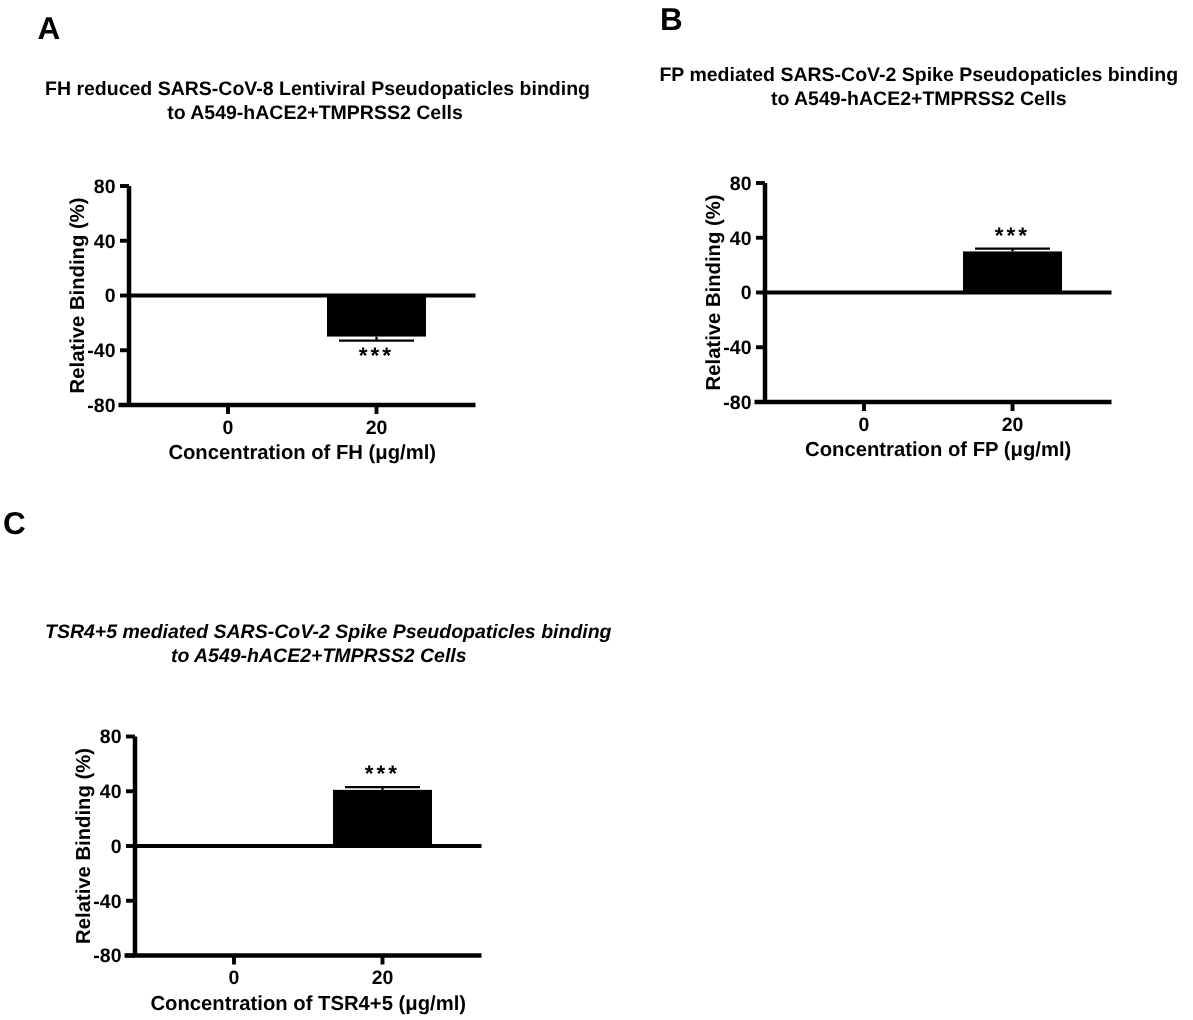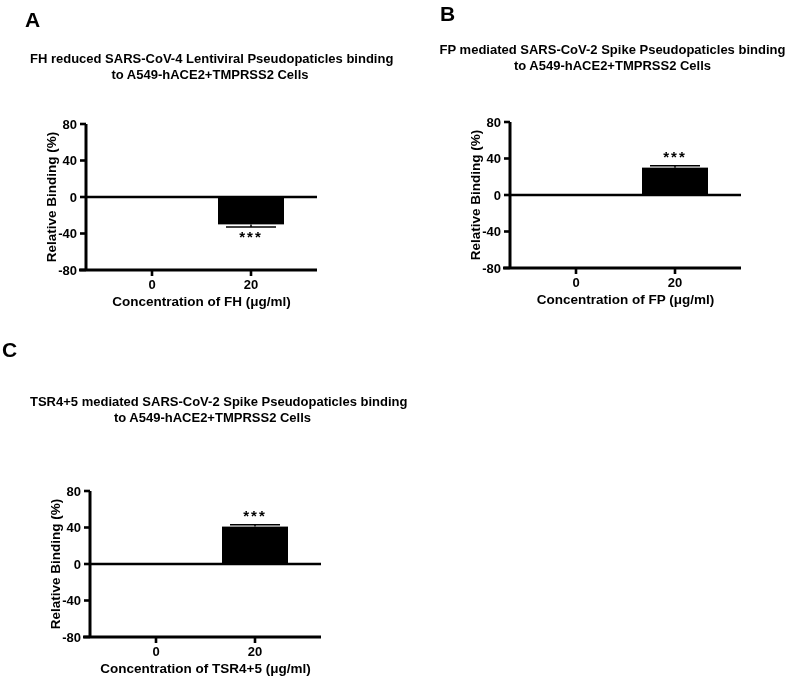--- a/index.html
+++ b/index.html
@@ -34,21 +34,21 @@
   }
 </style>
 </head>
 <body>
 
 <div class="page">
 
   <section>
     <div class="panel-letter" style="left:25px;top:8px;">A</div>
     <div class="panel-title" style="left:30px;top:51px;width:360px;">
-      <span>FH reduced SARS-CoV-4 Lentiviral Pseudopaticles binding</span><br>
+      <span>FH reduced SARS-CoV-8 Lentiviral Pseudopaticles binding</span><br>
       <span>to A549-hACE2+TMPRSS2 Cells</span>
     </div>
     <svg class="chart" style="left:40px;top:112px;" width="310" height="205" viewBox="0 0 310 205">
         <rect x="178" y="85" width="66" height="27.375" fill="#000000"></rect>
         <line x1="211" y1="112.375" x2="211" y2="115.11250000000001" stroke="#000" stroke-width="1.5"></line>
         <line x1="186" y1="115.11250000000001" x2="236" y2="115.11250000000001" stroke="#000" stroke-width="1.5"></line>
         <text x="211" y="130.1125" text-anchor="middle" font-size="15" letter-spacing="2">***</text>
         <line x1="46" y1="12" x2="46" y2="158" stroke="#000" stroke-width="3"></line>
         <line x1="40" y1="12" x2="46" y2="12" stroke="#000" stroke-width="2.6"></line>
         <text x="37" y="16.5" text-anchor="end" font-size="13">80</text>
@@ -99,21 +99,21 @@
         <text x="112" y="177" text-anchor="middle" font-size="13">0</text>
         <line x1="211" y1="158" x2="211" y2="164" stroke="#000" stroke-width="2.6"></line>
         <text x="211" y="177" text-anchor="middle" font-size="13">20</text>
         <text x="161.5" y="194" text-anchor="middle" font-size="13.5">Concentration of FP (μg/ml)</text>
         <text x="16" y="85" text-anchor="middle" font-size="13.5" transform="rotate(-90 16 85)">Relative Binding (%)</text>
       </svg>
   </section>
 
   <section>
     <div class="panel-letter" style="left:2px;top:338px;">C</div>
-    <div class="panel-title" style="left:30px;top:394px;width:365px;">
+    <div class="panel-title" style="left:30px;top:413px;width:365px;font-style:italic;">
       <span>TSR4+5 mediated SARS-CoV-2 Spike Pseudopaticles binding</span><br>
       <span>to A549-hACE2+TMPRSS2 Cells</span>
     </div>
     <svg class="chart" style="left:44px;top:479px;" width="310" height="205" viewBox="0 0 310 205">
         <rect x="178" y="47.5875" width="66" height="37.4125" fill="#000000"></rect>
         <line x1="211" y1="47.5875" x2="211" y2="45.7625" stroke="#000" stroke-width="1.5"></line>
         <line x1="186" y1="45.7625" x2="236" y2="45.7625" stroke="#000" stroke-width="1.5"></line>
         <text x="211" y="41.7625" text-anchor="middle" font-size="15" letter-spacing="2">***</text>
         <line x1="46" y1="12" x2="46" y2="158" stroke="#000" stroke-width="3"></line>
         <line x1="40" y1="12" x2="46" y2="12" stroke="#000" stroke-width="2.6"></line>

